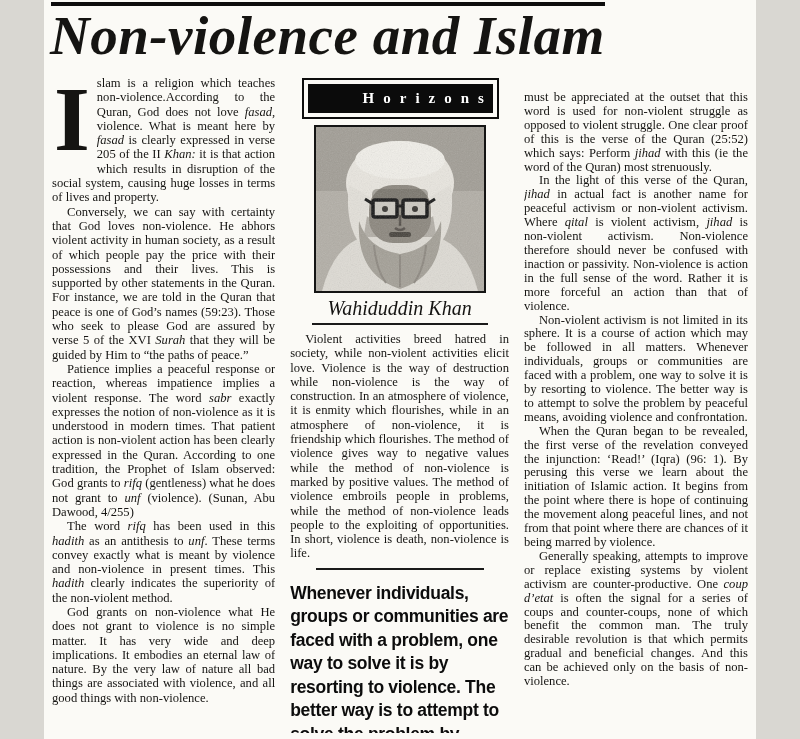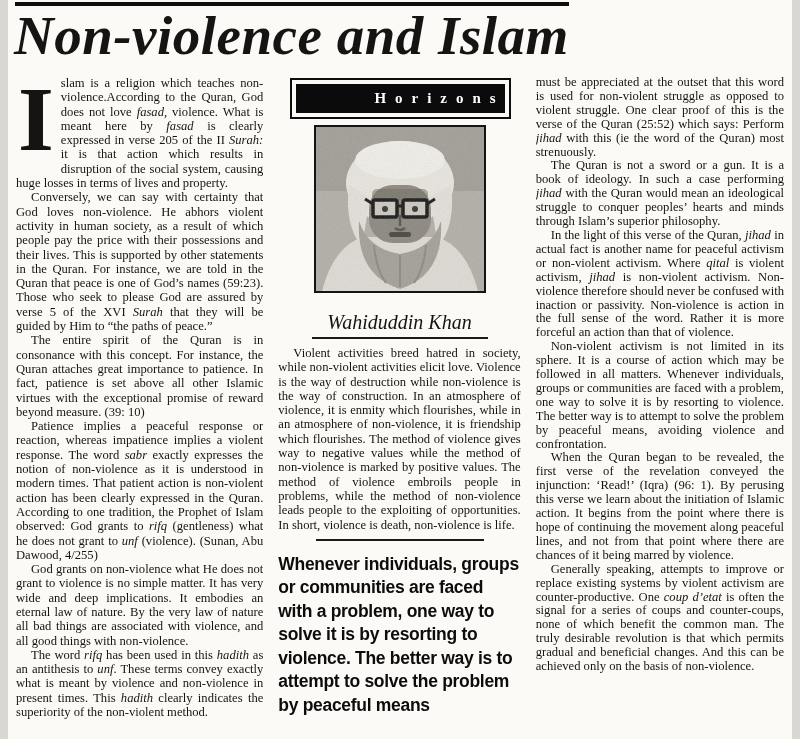--- a/index.html
+++ b/index.html
@@ -1,75 +1,74 @@
 <!DOCTYPE html>
 <html><head>
 <meta charset="utf-8">
 <style>
   html,body { margin:0; padding:0; background:#d9d7d2; }
   .page {
-    position:relative; width:784px; height:739px; margin:0 auto;
+    position:relative; width:712px; height:739px; margin:0 auto;
     background:#fbfaf6; color:#151412; overflow:hidden;
     font-family:"Liberation Serif", serif;
   }
   .top-rule { position:absolute; left:7px; top:2px; width:554px; height:4px; background:#0d0d0d; }
   .headline {
     position:absolute; left:6px; top:4px; margin:0;
     font-family:"Liberation Serif", serif; font-style:italic; font-weight:bold;
     font-size:55px; line-height:64px; letter-spacing:0.5px; white-space:nowrap;
   }
   .columns { position:absolute; left:8px; top:76px; right:8px; bottom:6px; display:flex; gap:15px; }
   .col { overflow:hidden; }
   .col1 { width:253px; }
   .col2 { width:248px; }
   .col3 { width:254px; }
 
   .para { margin:0; font-size:12.6px; line-height:14.3px; text-align:justify; text-indent:15px; }
   .col3 .para { line-height:13.9px; }
-  .no-indent-first .para:first-child { text-indent:0; }
+  .no-indent-first .para:first-child { text-indent:0;margin-top:15px; }
   .lead { text-indent:0; }
   .dropcap {
     float:left; font-family:"Liberation Serif", serif; font-weight:bold;
     font-size:92px; line-height:74px; height:82px; padding:6px 7px 0 2px;
   }
 
   
   .banner { margin:2px 10px 0 12px; border:2px solid #0d0d0d; padding:4px; background:#fbfaf6; }
   .banner-inner {
     background:#0b0b0b; color:#ffffff; text-align:right; padding:6px 0 6px 8px;
     font-family:Liberation Serif, serif; font-weight:bold; font-size:15px; letter-spacing:9px;
   }
   .photo-frame { width:168px; height:164px; margin:6px auto 0; border:2px solid #141414; background:#b7b3ab; }
   .photo-frame svg { display:block; }
-  .caption { text-align:center; font-style:italic; font-size:20px; line-height:24px; margin-top:17px; }
+  .caption { text-align:center; font-style:italic; font-size:20px; line-height:24px; margin-top:3px; }
   .caption-rule { width:176px; height:2px; background:#1a1a1a; margin:3px auto 7px; }
   .quote-rule { width:168px; height:2px; background:#1a1a1a; margin:7px auto 0; }
   .pull-quote {
     margin-top:12px; font-family:"Liberation Sans", sans-serif; font-weight:bold;
     font-size:17.5px; line-height:23.5px; letter-spacing:-0.3px; text-align:left; color:#0c0c0c;
   }
   i { }
 </style>
 </head>
 <body>
 
 <div class="page">
   <div class="top-rule"></div>
   <h1 class="headline">Non-violence and Islam</h1>
 
   <div class="columns">
 
     <div class="col col1">
-      <p class="para lead"><span class="dropcap">I</span><span>slam is a religion which teaches non-violence.According to the Quran, God does not love <i>fasad</i>, violence. What is meant here by <i>fasad</i> is clearly expressed in verse 205 of the II <i>Surah:</i> it is that action which results in disruption of the social system, causing huge losses in terms of lives and property.</span></p>
+      <p class="para lead"><span class="dropcap">I</span><span>slam is a religion which teaches non-violence.According to the Quran, God does not love <i>fasad</i>, violence. What is meant here by <i>fasad</i> is clearly expressed in verse 205 of the II <i>Khan:</i> it is that action which results in disruption of the social system, causing huge losses in terms of lives and property.</span></p>
       <div>
           <p class="para">Conversely, we can say with certainty that God loves non-violence. He abhors violent activity in human society, as a result of which people pay the price with their possessions and their lives. This is supported by other statements in the Quran. For instance, we are told in the Quran that peace is one of God’s names (59:23). Those who seek to please God are assured by verse 5 of the XVI <i>Surah</i> that they will be guided by Him to “the paths of peace.”</p>
-          <p class="para">The entire spirit of the Quran is in consonance with this concept. For instance, the Quran attaches great importance to patience. In fact, patience is set above all other Islamic virtues with the exceptional promise of reward beyond measure. (39: 10)</p>
           <p class="para">Patience implies a peaceful response or reaction, whereas impatience implies a violent response. The word <i>sabr</i> exactly expresses the notion of non-violence as it is understood in modern times. That patient action is non-violent action has been clearly expressed in the Quran. According to one tradition, the Prophet of Islam observed: God grants to <i>rifq</i> (gentleness) what he does not grant to <i>unf</i> (violence). (Sunan, Abu Dawood, 4/255)</p>
+          <p class="para">The word <i>rifq</i> has been used in this <i>hadith</i> as an antithesis to <i>unf</i>. These terms convey exactly what is meant by violence and non-violence in present times. This <i>hadith</i> clearly indicates the superiority of the non-violent method.</p>
           <p class="para">God grants on non-violence what He does not grant to violence is no simple matter. It has very wide and deep implications. It embodies an eternal law of nature. By the very law of nature all bad things are associated with violence, and all good things with non-violence.</p>
-          <p class="para">The word <i>rifq</i> has been used in this <i>hadith</i> as an antithesis to <i>unf</i>. These terms convey exactly what is meant by violence and non-violence in present times. This <i>hadith</i> clearly indicates the superiority of the non-violent method.</p>
         </div>
     </div>
 
     <div class="col col2">
       <div class="banner">
         <div class="banner-inner">Horizons</div>
       </div>
 
       <div class="photo-frame">
         <svg width="168" height="164" viewBox="0 0 168 164">
@@ -110,21 +109,20 @@
           <p class="para">Violent activities breed hatred in society, while non-violent activities elicit love. Violence is the way of destruction while non-violence is the way of construction. In an atmosphere of violence, it is enmity which flourishes, while in an atmosphere of non-violence, it is friendship which flourishes. The method of violence gives way to negative values while the method of non-violence is marked by positive values. The method of violence embroils people in problems, while the method of non-violence leads people to the exploiting of opportunities. In short, violence is death, non-violence is life.</p>
         </div>
 
       <div class="quote-rule"></div>
       <div class="pull-quote">Whenever individuals, groups or communities are faced with a problem, one way to solve it is by resorting to violence. The better way is to attempt to solve the problem by peaceful means</div>
     </div>
 
     <div class="col col3">
       <div class="no-indent-first">
           <p class="para">must be appreciated at the outset that this word is used for non-violent struggle as opposed to violent struggle. One clear proof of this is the verse of the Quran (25:52) which says: Perform <i>jihad</i> with this (ie the word of the Quran) most strenuously.</p>
-          <p class="para">The Quran is not a sword or a gun. It is a book of ideology. In such a case performing <i>jihad</i> with the Quran would mean an ideological struggle to conquer peoples’ hearts and minds through Islam’s superior philosophy.</p>
           <p class="para">In the light of this verse of the Quran, <i>jihad</i> in actual fact is another name for peaceful activism or non-violent activism. Where <i>qital</i> is violent activism, <i>jihad</i> is non-violent activism. Non-violence therefore should never be confused with inaction or passivity. Non-violence is action in the full sense of the word. Rather it is more forceful an action than that of violence.</p>
           <p class="para">Non-violent activism is not limited in its sphere. It is a course of action which may be followed in all matters. Whenever individuals, groups or communities are faced with a problem, one way to solve it is by resorting to violence. The better way is to attempt to solve the problem by peaceful means, avoiding violence and confrontation.</p>
           <p class="para">When the Quran began to be revealed, the first verse of the revelation conveyed the injunction: ‘Read!’ (Iqra) (96: 1). By perusing this verse we learn about the initiation of Islamic action. It begins from the point where there is hope of continuing the movement along peaceful lines, and not from that point where there are chances of it being marred by violence.</p>
           <p class="para">Generally speaking, attempts to improve or replace existing systems by violent activism are counter-productive. One <i>coup d’etat</i> is often the signal for a series of coups and counter-coups, none of which benefit the common man. The truly desirable revolution is that which permits gradual and beneficial changes. And this can be achieved only on the basis of non-violence.</p>
         </div>
     </div>
 
   </div>
 </div>
 

